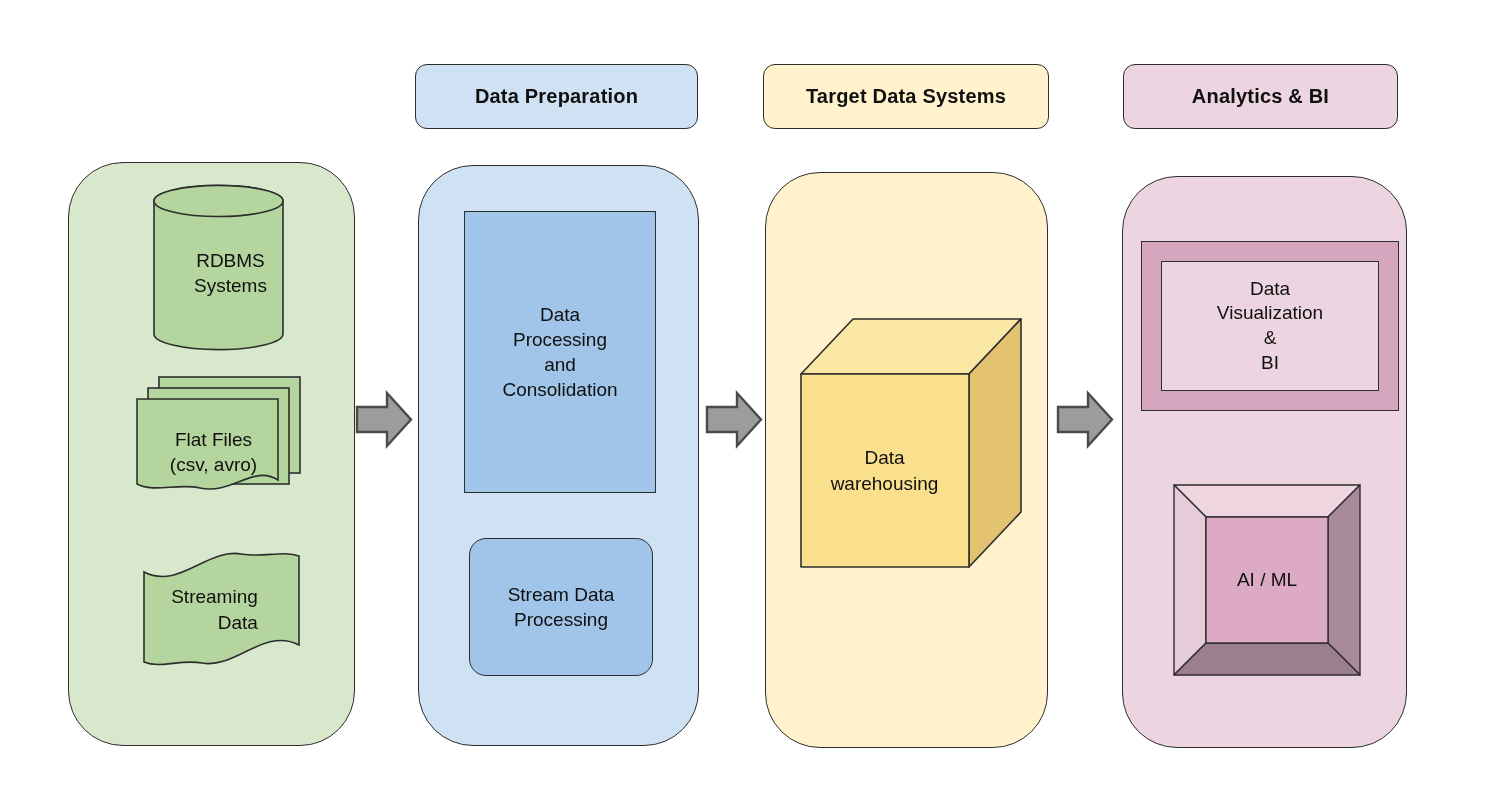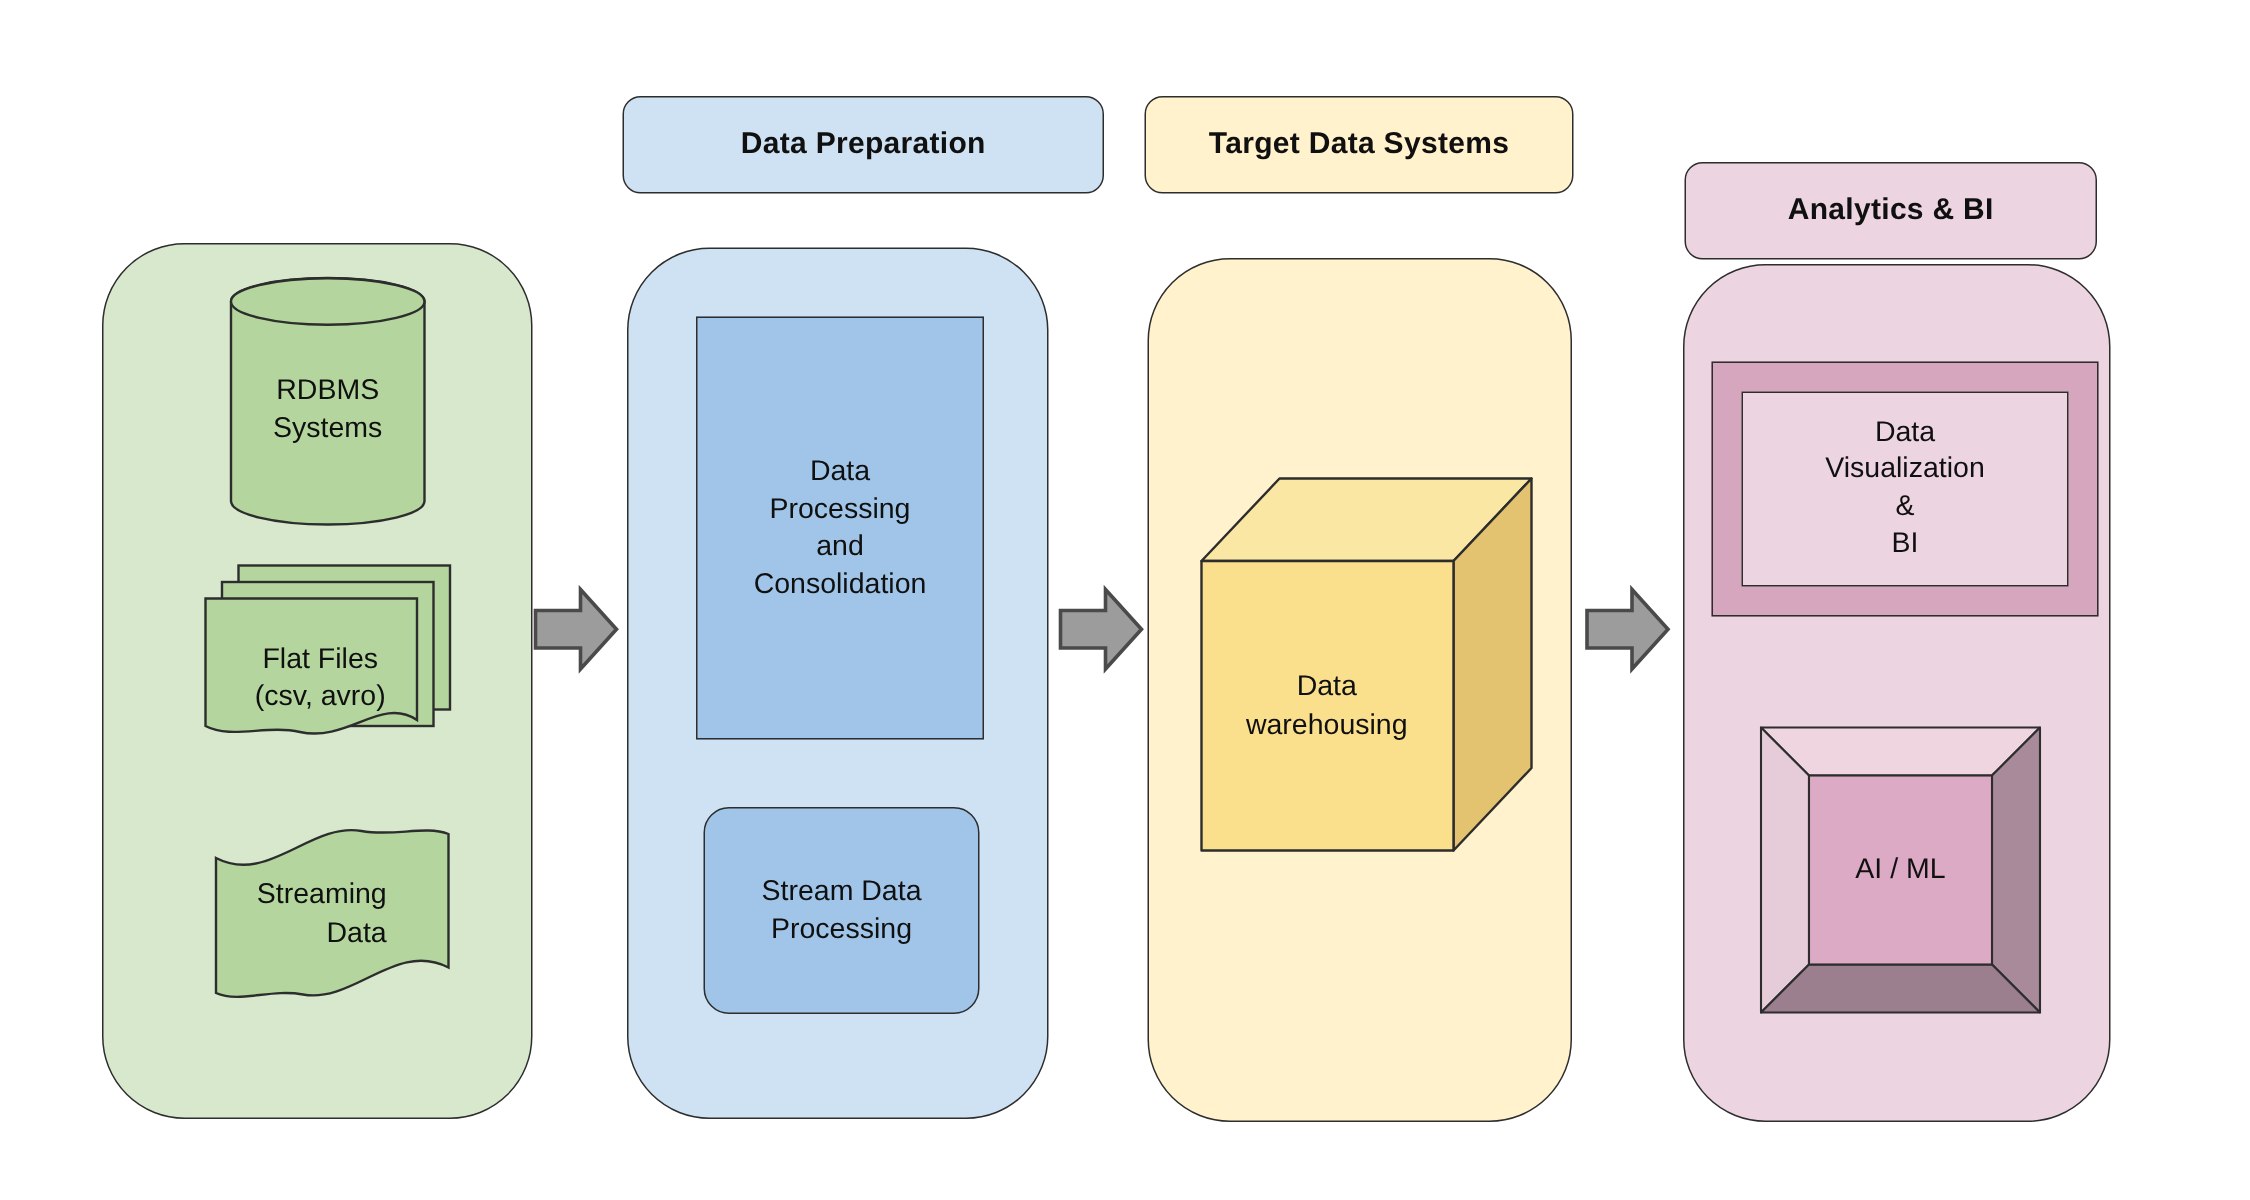--- a/index.html
+++ b/index.html
@@ -61,31 +61,31 @@
   .bv-right{fill:var(--bevel-right);stroke:var(--stroke);stroke-width:1.4;stroke-linejoin:round;}
   .bv-bottom{fill:var(--bevel-bottom);stroke:var(--stroke);stroke-width:1.4;stroke-linejoin:round;}
   .bv-center{fill:var(--bevel-center);stroke:var(--stroke);stroke-width:1.4;}
   .arrow-poly{fill:var(--arrow-fill);stroke:var(--arrow-stroke);stroke-width:2.4;stroke-linejoin:miter;}
 </style>
 </head>
 <body>
 
 <div class="canvas">
 
-  <div class="header-badge hdr-blue" style="left:415px; top:64px; width:321px; height:65px;">Data Preparation</div>
+  <div class="header-badge hdr-blue" style="left:415px; top:64px; width:283px; height:65px;">Data Preparation</div>
   <div class="header-badge hdr-yellow" style="left:763px; top:64px; width:286px; height:65px;">Target Data Systems</div>
-  <div class="header-badge hdr-pink" style="left:1123px;top:64px; width:275px; height:65px;margin-top:44px;">Analytics &amp; BI</div>
+  <div class="header-badge hdr-pink" style="left:1123px;top:64px; width:275px; height:65px;">Analytics &amp; BI</div>
 
   <div class="panel pnl-green" style="left:68px;top:162px;width:287px;height:584px;">
 
     <svg class="abs" style="left:84px;top:21px;" width="131" height="167" viewBox="0 0 131 167">
       <path class="s-green" d="M1 17 A64 15.5 0 0 1 130 17 L130 150 A64 15.5 0 0 1 1 150 Z"></path>
       <ellipse class="s-green" cx="65.5" cy="17" rx="64.5" ry="15.5"></ellipse>
     </svg>
-    <div class="label" style="left:84px;top:50px;width:131px;height:120px;">RDBMS
+    <div class="label" style="left:96px;top:50px;width:131px;height:120px;">RDBMS
 Systems</div>
 
     <svg class="abs" style="left:67px;top:213px;" width="166" height="134" viewBox="0 0 166 134">
       <rect class="s-green" x="23" y="1" width="141" height="96"></rect>
       <rect class="s-green" x="12" y="12" width="141" height="96"></rect>
       <path class="s-green" d="M1 23 H142 V104 C118 88 96 119 64 112 C42 107 18 117 1 108 Z"></path>
     </svg>
     <div class="label" style="left:67px;top:243px;width:143px;height:92px;padding-left:12px;">Flat Files
 (csv, avro)</div>
 

